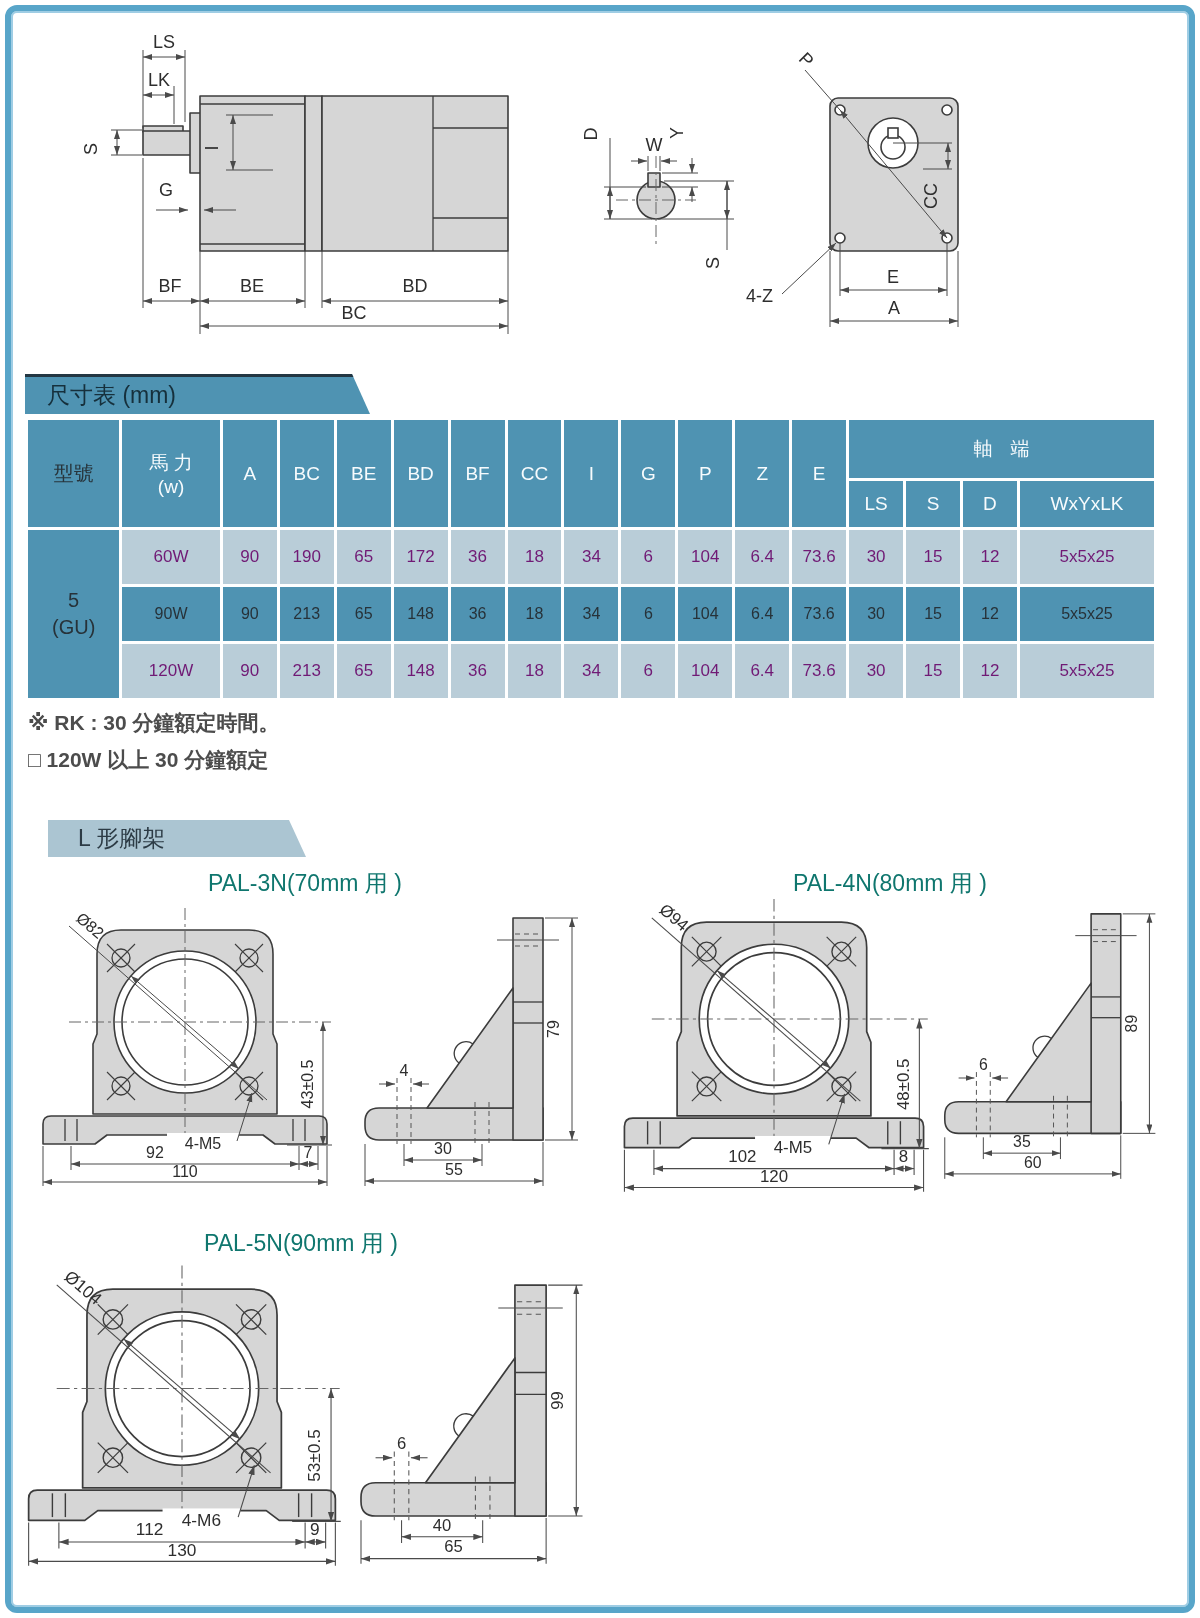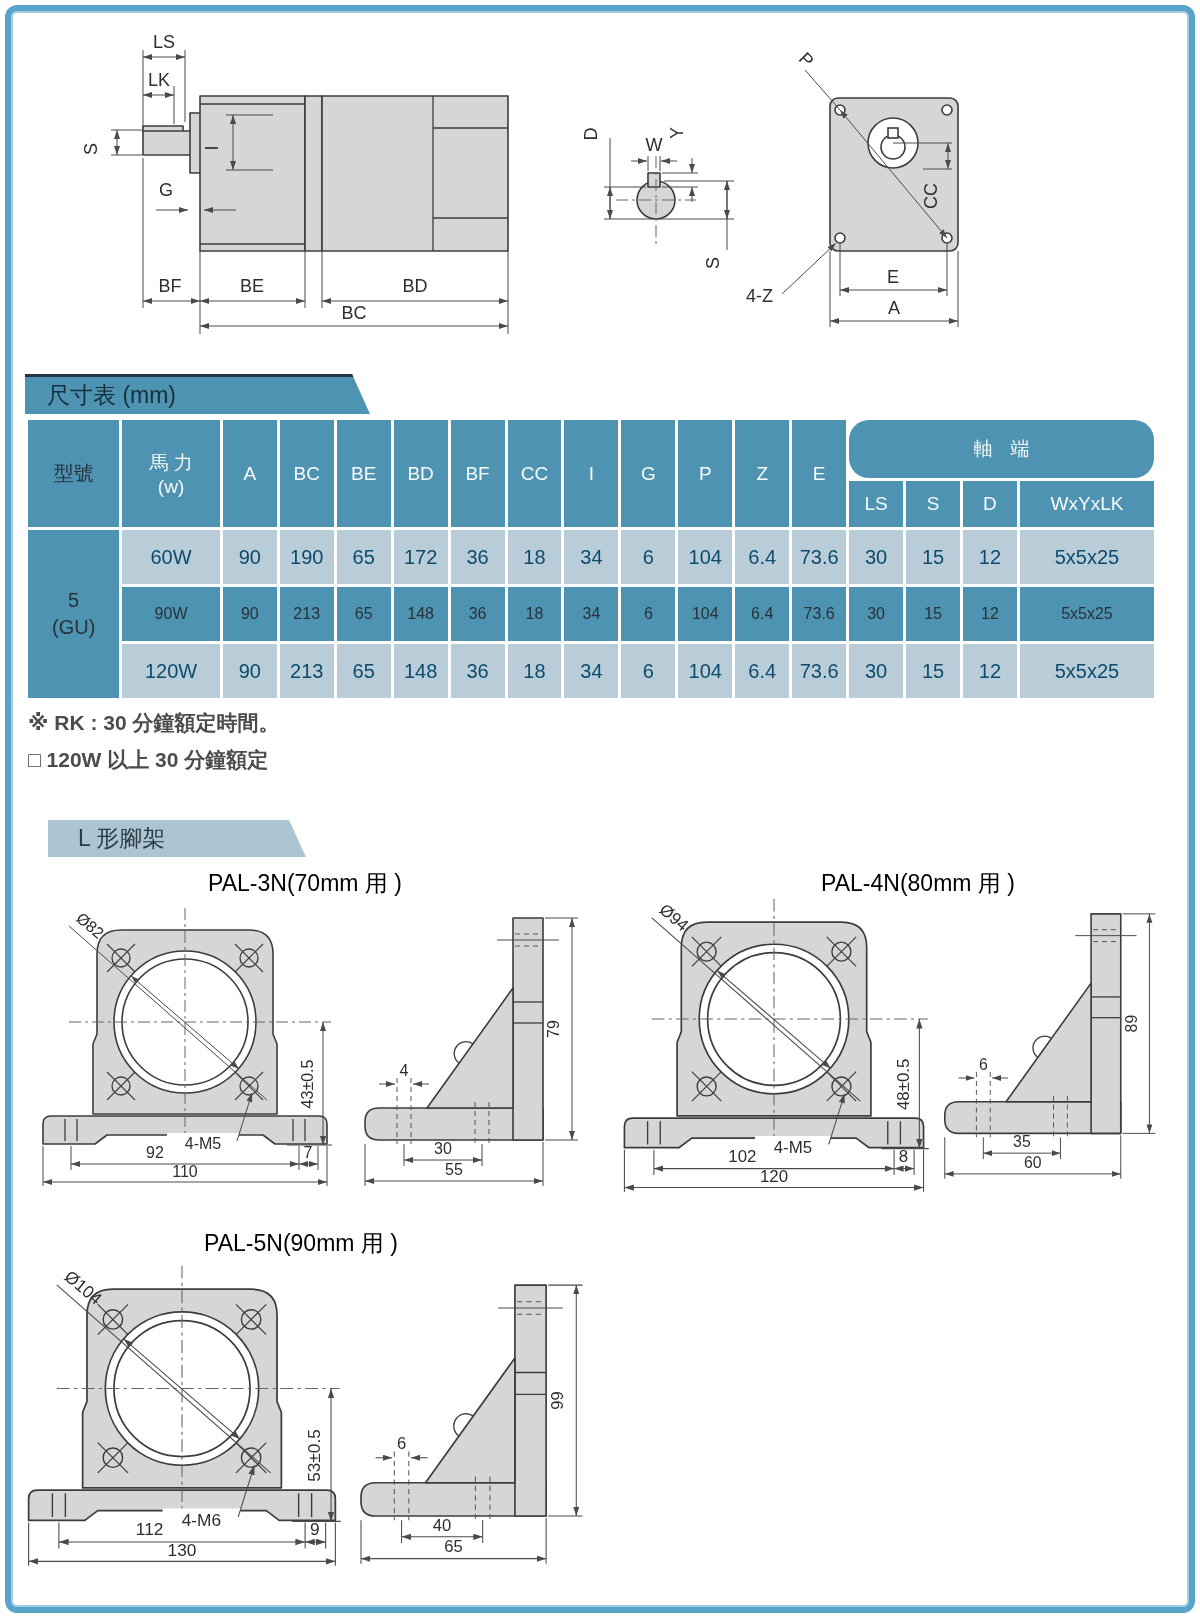--- a/index.html
+++ b/index.html
@@ -27,28 +27,28 @@
     box-sizing:border-box;clip-path:polygon(0 0,calc(100% - 18px) 0,100% 100%,0 100%);}
   .banner-light{background:#abc5d2;color:#2c3b45;font-size:23px;font-weight:500;
     display:flex;align-items:center;padding-left:30px;box-sizing:border-box;
     clip-path:polygon(0 0,calc(100% - 17px) 0,100% 100%,0 100%);}
   
   .size-table{position:absolute;left:25px;top:417px;width:1132px;border-collapse:separate;
     border-spacing:3px;table-layout:fixed;}
   .size-table th,.size-table td{text-align:center;vertical-align:middle;padding:0;font-weight:400;}
   .hd{background:#4f93b2;color:#f7fbfd;font-size:19px;}
   .hd-darktext{background:#4f93b2;color:#27343b;font-size:20px;}
-  .cl{background:#b9cdd8;color:#0c4a6e;font-size:20px;}
+  .cl{background:#b9cdd8;color:#701a75;font-size:17px;}
   .cd{background:#4f93b2;color:#273239;font-size:16px;}
   .model-cell{background:#4f93b2;color:#273239;font-size:20px;line-height:27px;}
   tr.h1{height:58px;} tr.h2{height:46px;} tr.dr{height:54px;}
-  .shaft-group{letter-spacing:18px;text-indent:18px;border-radius:20px;}
+  .shaft-group{letter-spacing:18px;text-indent:18px;}
   .notes{position:absolute;left:28px;top:708px;font-weight:bold;}
   .notes p{margin:0 0 7px 0;font-size:21px;color:#4c4c4c;line-height:30px;}
-  .bracket-title{position:absolute;width:330px;text-align:center;font-size:23px;color:#000000;}
+  .bracket-title{position:absolute;width:330px;text-align:center;font-size:23px;color:#0f766e;}
 </style>
 </head>
 <body>
 
 <div class="frame"></div>
 
 <svg width="0" height="0" style="position:absolute" aria-hidden="true">
   <defs>
     <marker id="arw" markerWidth="10" markerHeight="8" refX="9" refY="3" orient="auto-start-reverse">
       <path d="M0,0 L9,3 L0,6 Z" fill="#4a4a4a"></path>
@@ -334,21 +334,21 @@
 <div class="notes">
   <p>※ RK : 30 分鐘額定時間。</p>
   <p>□ 120W 以上 30 分鐘額定</p>
 </div>
 
 <div class="abs banner-light" style="left:48px;top:820px;width:258px;height:37px">
   <span>L 形腳架</span>
 </div>
 
 <div class="bracket-title" style="left:140px;top:868px">PAL-3N(70mm 用 )</div>
-<div class="bracket-title" style="left:753px;top:868px">PAL-4N(80mm 用 )</div>
+<div class="bracket-title" style="left:725px;top:868px">PAL-4N(80mm 用 )</div>
 <div class="bracket-title" style="left:136px;top:1228px">PAL-5N(90mm 用 )</div>
 
 <svg class="abs" style="left:35px;top:892px" width="300" height="296" viewBox="0 0 300 296">
   <use href="#front-geom" width="300" height="296"></use>
   <text class="dim start" transform="translate(40,28) rotate(40)">Ø82</text>
   <text class="dim" transform="translate(278,192) rotate(-90)">43±0.5</text>
   <text class="dim" x="168" y="257">4-M5</text>
   <text class="dim" x="120" y="266">92</text>
   <text class="dim" x="273" y="266">7</text>
   <text class="dim" x="150" y="285">110</text>

